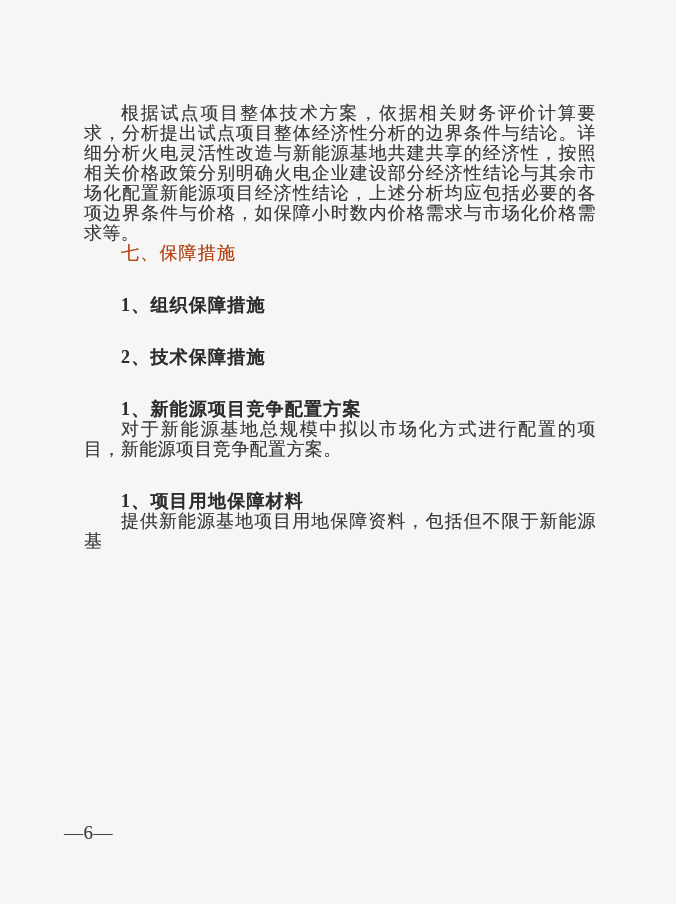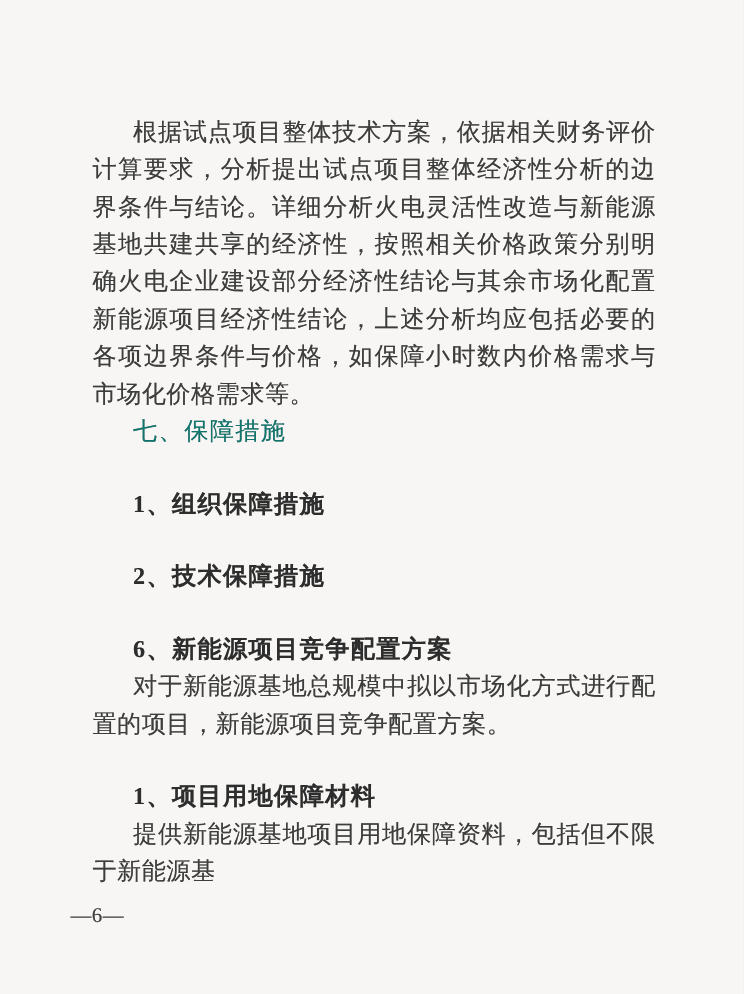--- a/index.html
+++ b/index.html
@@ -18,36 +18,36 @@
     color: #3b3b3b;
   }
   .content {
     position: absolute;
     left: 84px;
     top: 103px;
     width: 512px;
   }
   .para, .heading, .subheading {
     margin: 0;
-    font-size: 22px;
-    line-height: 34px;
+    font-size: 18px;
+    line-height: 20px;
     letter-spacing: 0.4px;
     text-align: justify;
     text-justify: inter-ideograph;
     text-shadow: 0 0 0.6px rgba(58,58,58,0.55);
   }
   .para {
     text-indent: 37px;
     color: #3d3d3d;
   }
   .heading {
     text-indent: 37px;
     font-weight: 400;
     letter-spacing: 1.2px;
-    color: #0f766e;
+    color: #c2410c;
   }
   .subheading {
     text-indent: 37px;
     font-weight: 700;
     letter-spacing: 1.2px;
     color: #2d2d2d;
     margin-top: 32px;
   }
   .page-number {
     position: absolute;
@@ -62,19 +62,19 @@
 </style>
 </head>
 <body>
 
 <div class="page">
   <div class="content">
     <p class="para">根据试点项目整体技术方案，依据相关财务评价计算要求，分析提出试点项目整体经济性分析的边界条件与结论。详细分析火电灵活性改造与新能源基地共建共享的经济性，按照相关价格政策分别明确火电企业建设部分经济性结论与其余市场化配置新能源项目经济性结论，上述分析均应包括必要的各项边界条件与价格，如保障小时数内价格需求与市场化价格需求等。</p>
     <p class="heading">七、保障措施</p>
     <p class="subheading">1、组织保障措施</p>
     <p class="subheading">2、技术保障措施</p>
-    <p class="subheading">6、新能源项目竞争配置方案</p>
+    <p class="subheading">1、新能源项目竞争配置方案</p>
     <p class="para">对于新能源基地总规模中拟以市场化方式进行配置的项目，新能源项目竞争配置方案。</p>
     <p class="subheading">1、项目用地保障材料</p>
     <p class="para">提供新能源基地项目用地保障资料，包括但不限于新能源基</p>
   </div>
   <div class="page-number">—6—</div>
 </div>
 
 </body></html>

